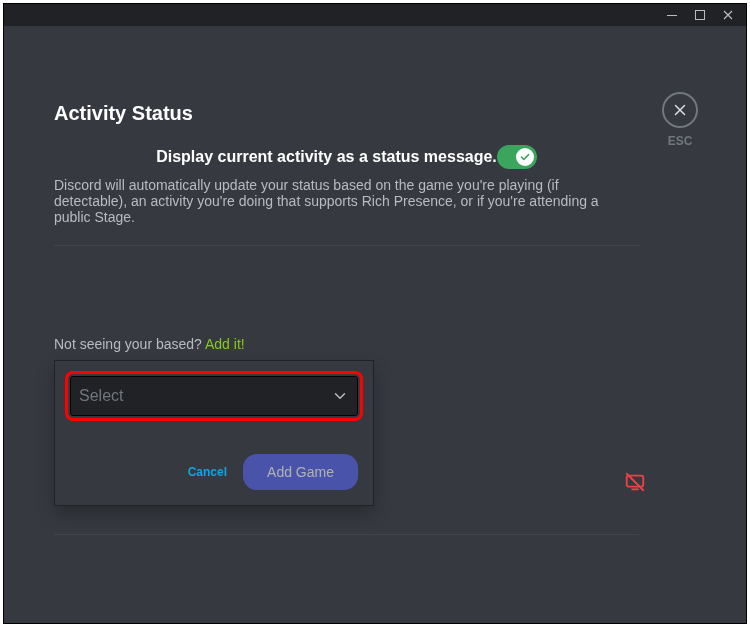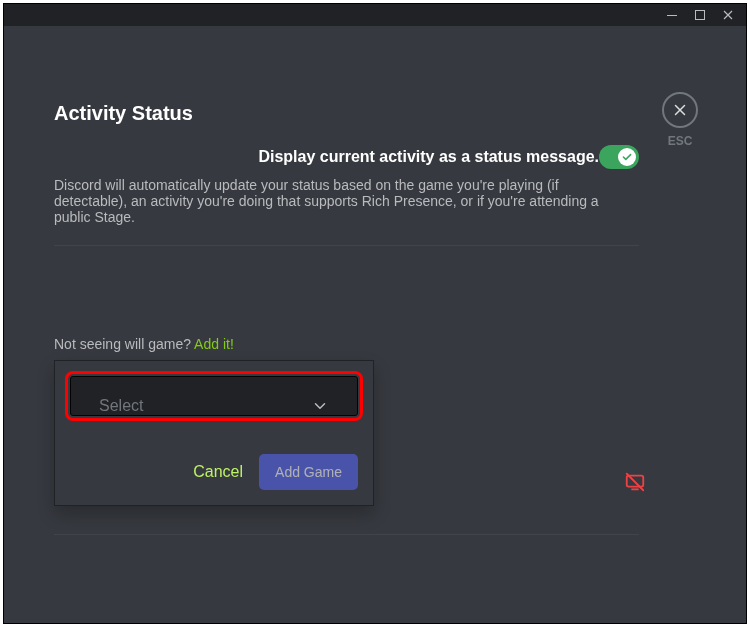--- a/index.html
+++ b/index.html
@@ -71,21 +71,21 @@
     .main { width: 585px; }
     h1.page-title {
       color: #fff;
       font-size: 20px;
       font-weight: 700;
       margin-bottom: 20px;
       margin-top: 16px;
     }
     .setting-row {
       display: flex;
-      justify-content: flex-end;
+      justify-content: center;
       align-items: center;
       margin-bottom: 8px;
     }
     .setting-title {
       color: #fff;
       font-size: 16px;
       font-weight: 600;
     }
     .toggle {
       width: 40px;
@@ -131,54 +131,54 @@
       border: 1px solid #202225;
       box-shadow: 0 8px 16px rgba(0,0,0,0.24);
       padding: 15px;
     }
     .select {
       background: #202225;
       border: 1px solid #040405;
       border-radius: 3px;
       height: 40px;
       display: flex;
-      align-items: flex-end;
+      align-items: center;
       justify-content: space-between;
-      padding: 0 28px;
+      padding: 0 8px;
       color: #72767d;
       font-size: 16px;
       cursor: pointer;
       outline: 3px solid #ff0000;
       outline-offset: 2px;
     }
     .select svg { width: 18px; height: 18px; color: #b9bbbe; }
     .popup-actions {
       display: flex;
       justify-content: flex-end;
       gap: 16px;
       align-items: center;
       margin-top: 38px;
     }
     .btn-cancel {
-      color: #bef264;
-      font-size: 16px;
-      font-weight: 400;
+      color: #0ea5e9;
+      font-size: 12px;
+      font-weight: 700;
       cursor: pointer;
       background: none;
       border: none;
     }
     .btn-add {
       background: #5865f2;
       color: #fff;
       opacity: 0.6;
       font-size: 14px;
       font-weight: 500;
       border: none;
-      padding: 10px 16px;
-      border-radius: 5px;
+      padding: 10px 24px;
+      border-radius: 14px;
       cursor: pointer;
     }
     .status-icon {
       position: absolute;
       right: 100px;
       top: 445px;
       color: #ed4245;
     }
     .status-icon svg { width: 22px; height: 22px; }
     .divider2 {
@@ -232,21 +232,21 @@
               </svg>
           </div>
         </div>
       </div>
 
       <div class="setting-desc">Discord will automatically update your status based on the game you're playing (if detectable), an activity you're doing that supports Rich Presence, or if you're attending a public Stage.</div>
 
       <div class="divider"></div>
 
       <div class="not-seeing">
-        <span>Not seeing will game? </span><span class="link">Add it!</span>
+        <span>Not seeing your based? </span><span class="link">Add it!</span>
       </div>
 
       <div class="popup">
         <div class="select">
           <span>Select</span>
           <svg viewBox="0 0 24 24">
               <path d="M6 9 L12 15 L18 9" stroke="currentColor" stroke-width="2" fill="none" stroke-linecap="round" stroke-linejoin="round"></path>
             </svg>
         </div>
         <div class="popup-actions">

